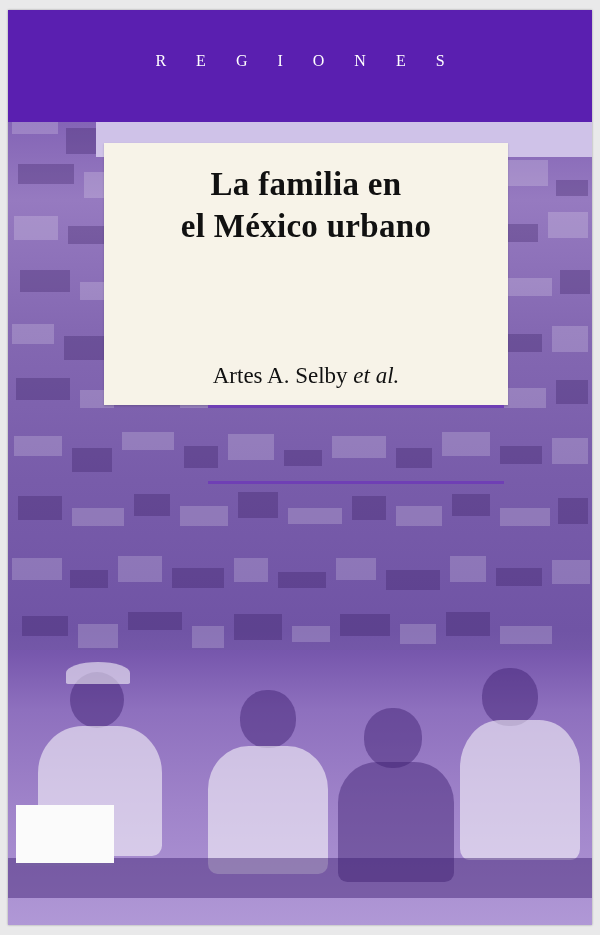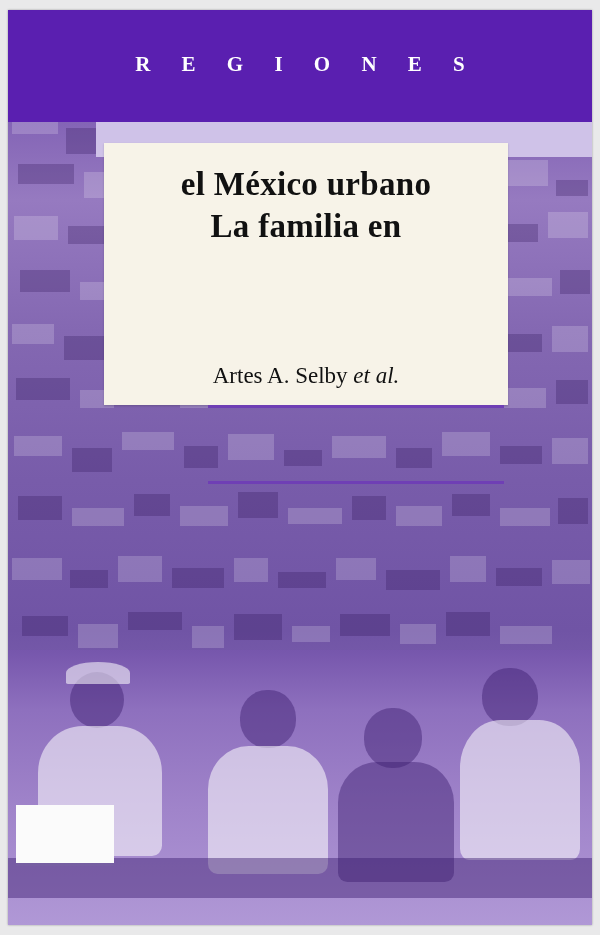--- a/index.html
+++ b/index.html
@@ -117,22 +117,22 @@
     background: #5a1fb0;
   }
   .series-title {
     position: absolute;
     left: 0;
     top: 42px;
     width: 584px;
     text-align: center;
     color: #ffffff;
     font-family: "Liberation Serif", serif;
-    font-weight: bold;
-    font-size: 21px;
+    font-weight: normal;
+    font-size: 16px;
     letter-spacing: 13px;
     text-indent: 13px;
   }
 
   
   .lav-band {
     position: absolute;
     left: 88px;
     top: 112px;
     width: 496px;
@@ -393,22 +393,22 @@
       </div>
     </div>
 
     <div class="top-band"></div>
     <div class="series-title">R E G I O N E S</div>
 
     <div class="lav-band"></div>
 
     <div class="title-panel">
       <div class="title-main">
+        <div>La familia en</div>
         <div>el México urbano</div>
-        <div>La familia en</div>
       </div>
 
       <div class="rule r1"></div>
 
       <div class="subtitle">
       </div>
 
       <div class="rule r2"></div>
 
       <div class="author">

